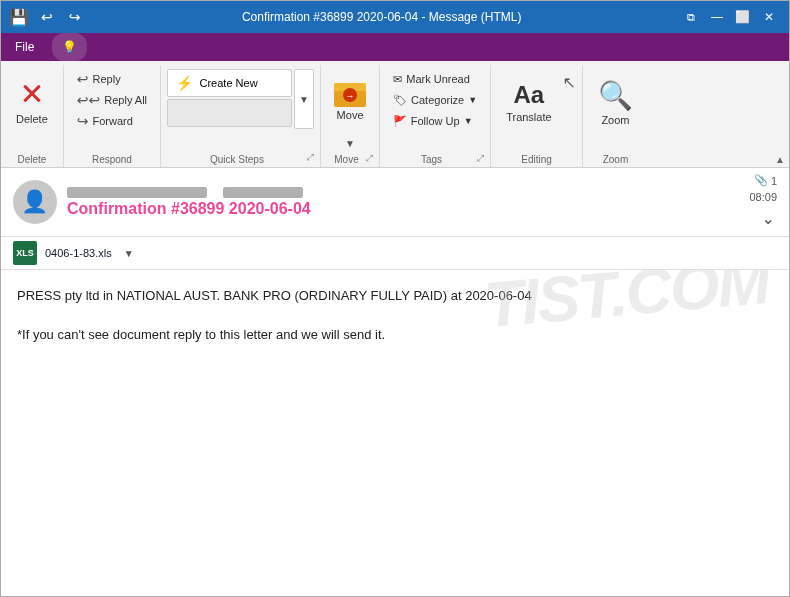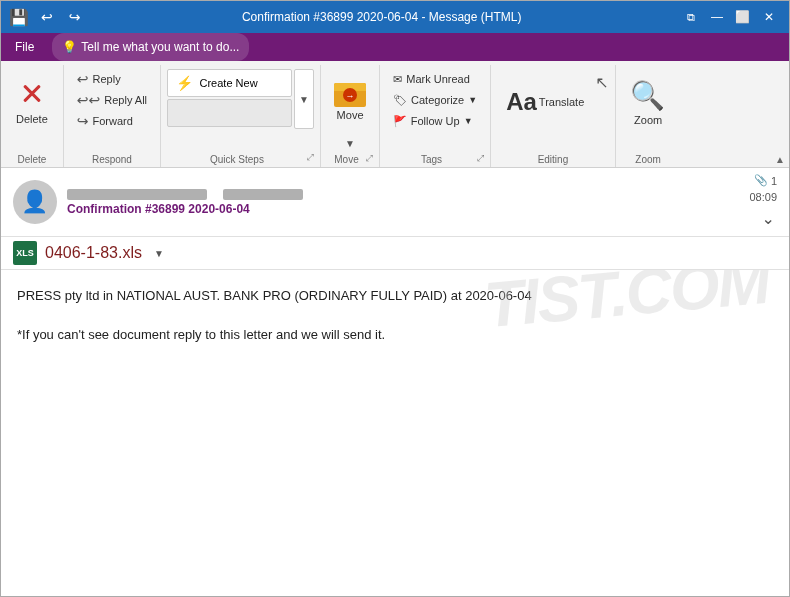--- a/index.html
+++ b/index.html
@@ -251,21 +251,21 @@
       color: #333;
       border: 1px solid transparent;
       border-radius: 2px;
       height: 20px;
       white-space: nowrap;
     }
 
     
     .editing-btn-large {
       display: flex;
-      flex-direction: row;
+      flex-direction: column;
       align-items: center;
       justify-content: center;
       padding: 4px 8px;
       cursor: pointer;
       border-radius: 2px;
       font-size: 11px;
       color: #333;
       gap: 2px;
       height: 66px;
       min-width: 50px;
@@ -326,23 +326,23 @@
     }
     .msg-header-info {
       flex: 1;
     }
     .msg-from-row {
       display: flex;
       gap: 8px;
       margin-bottom: 2px;
     }
     .msg-subject {
-      font-size: 12px;
+      font-size: 16px;
       font-weight: 600;
-      color: #701a75;
+      color: #ec4899;
     }
     .msg-header-right {
       display: flex;
       flex-direction: column;
       align-items: flex-end;
       gap: 4px;
       font-size: 11px;
       color: #555;
     }
     .attachment-indicator {
@@ -373,22 +373,22 @@
       border-radius: 2px;
       display: flex;
       align-items: center;
       justify-content: center;
       color: white;
       font-size: 9px;
       font-weight: bold;
       flex-shrink: 0;
     }
     .attachment-name {
-      font-size: 16px;
-      color: #7f1d1d;
+      font-size: 11px;
+      color: #0f172a;
     }
     .attachment-dropdown {
       font-size: 10px;
       color: #555;
       cursor: pointer;
       padding: 2px 4px;
     }
 
     
     .msg-body {
@@ -457,21 +457,20 @@
     <span class="title-bar-btn">—</span>
     <span class="title-bar-btn">⬜</span>
     <span class="title-bar-btn close">✕</span>
   </div>
 </div>
 
 <div class="menu-bar">
   <span class="menu-item">File</span>
   <div class="tell-me">
     <span style="font-size:12px;">💡</span>
-    <span>Tell me what you want to do...</span>
   </div>
 </div>
 
 <div class="ribbon">
 
   <div class="ribbon-group ribbon-group-wrap">
     <div class="ribbon-group-content">
       <div class="ribbon-btn-large">
         <div class="icon-delete-x"></div>
         <span style="margin-top:4px;">Delete</span>

